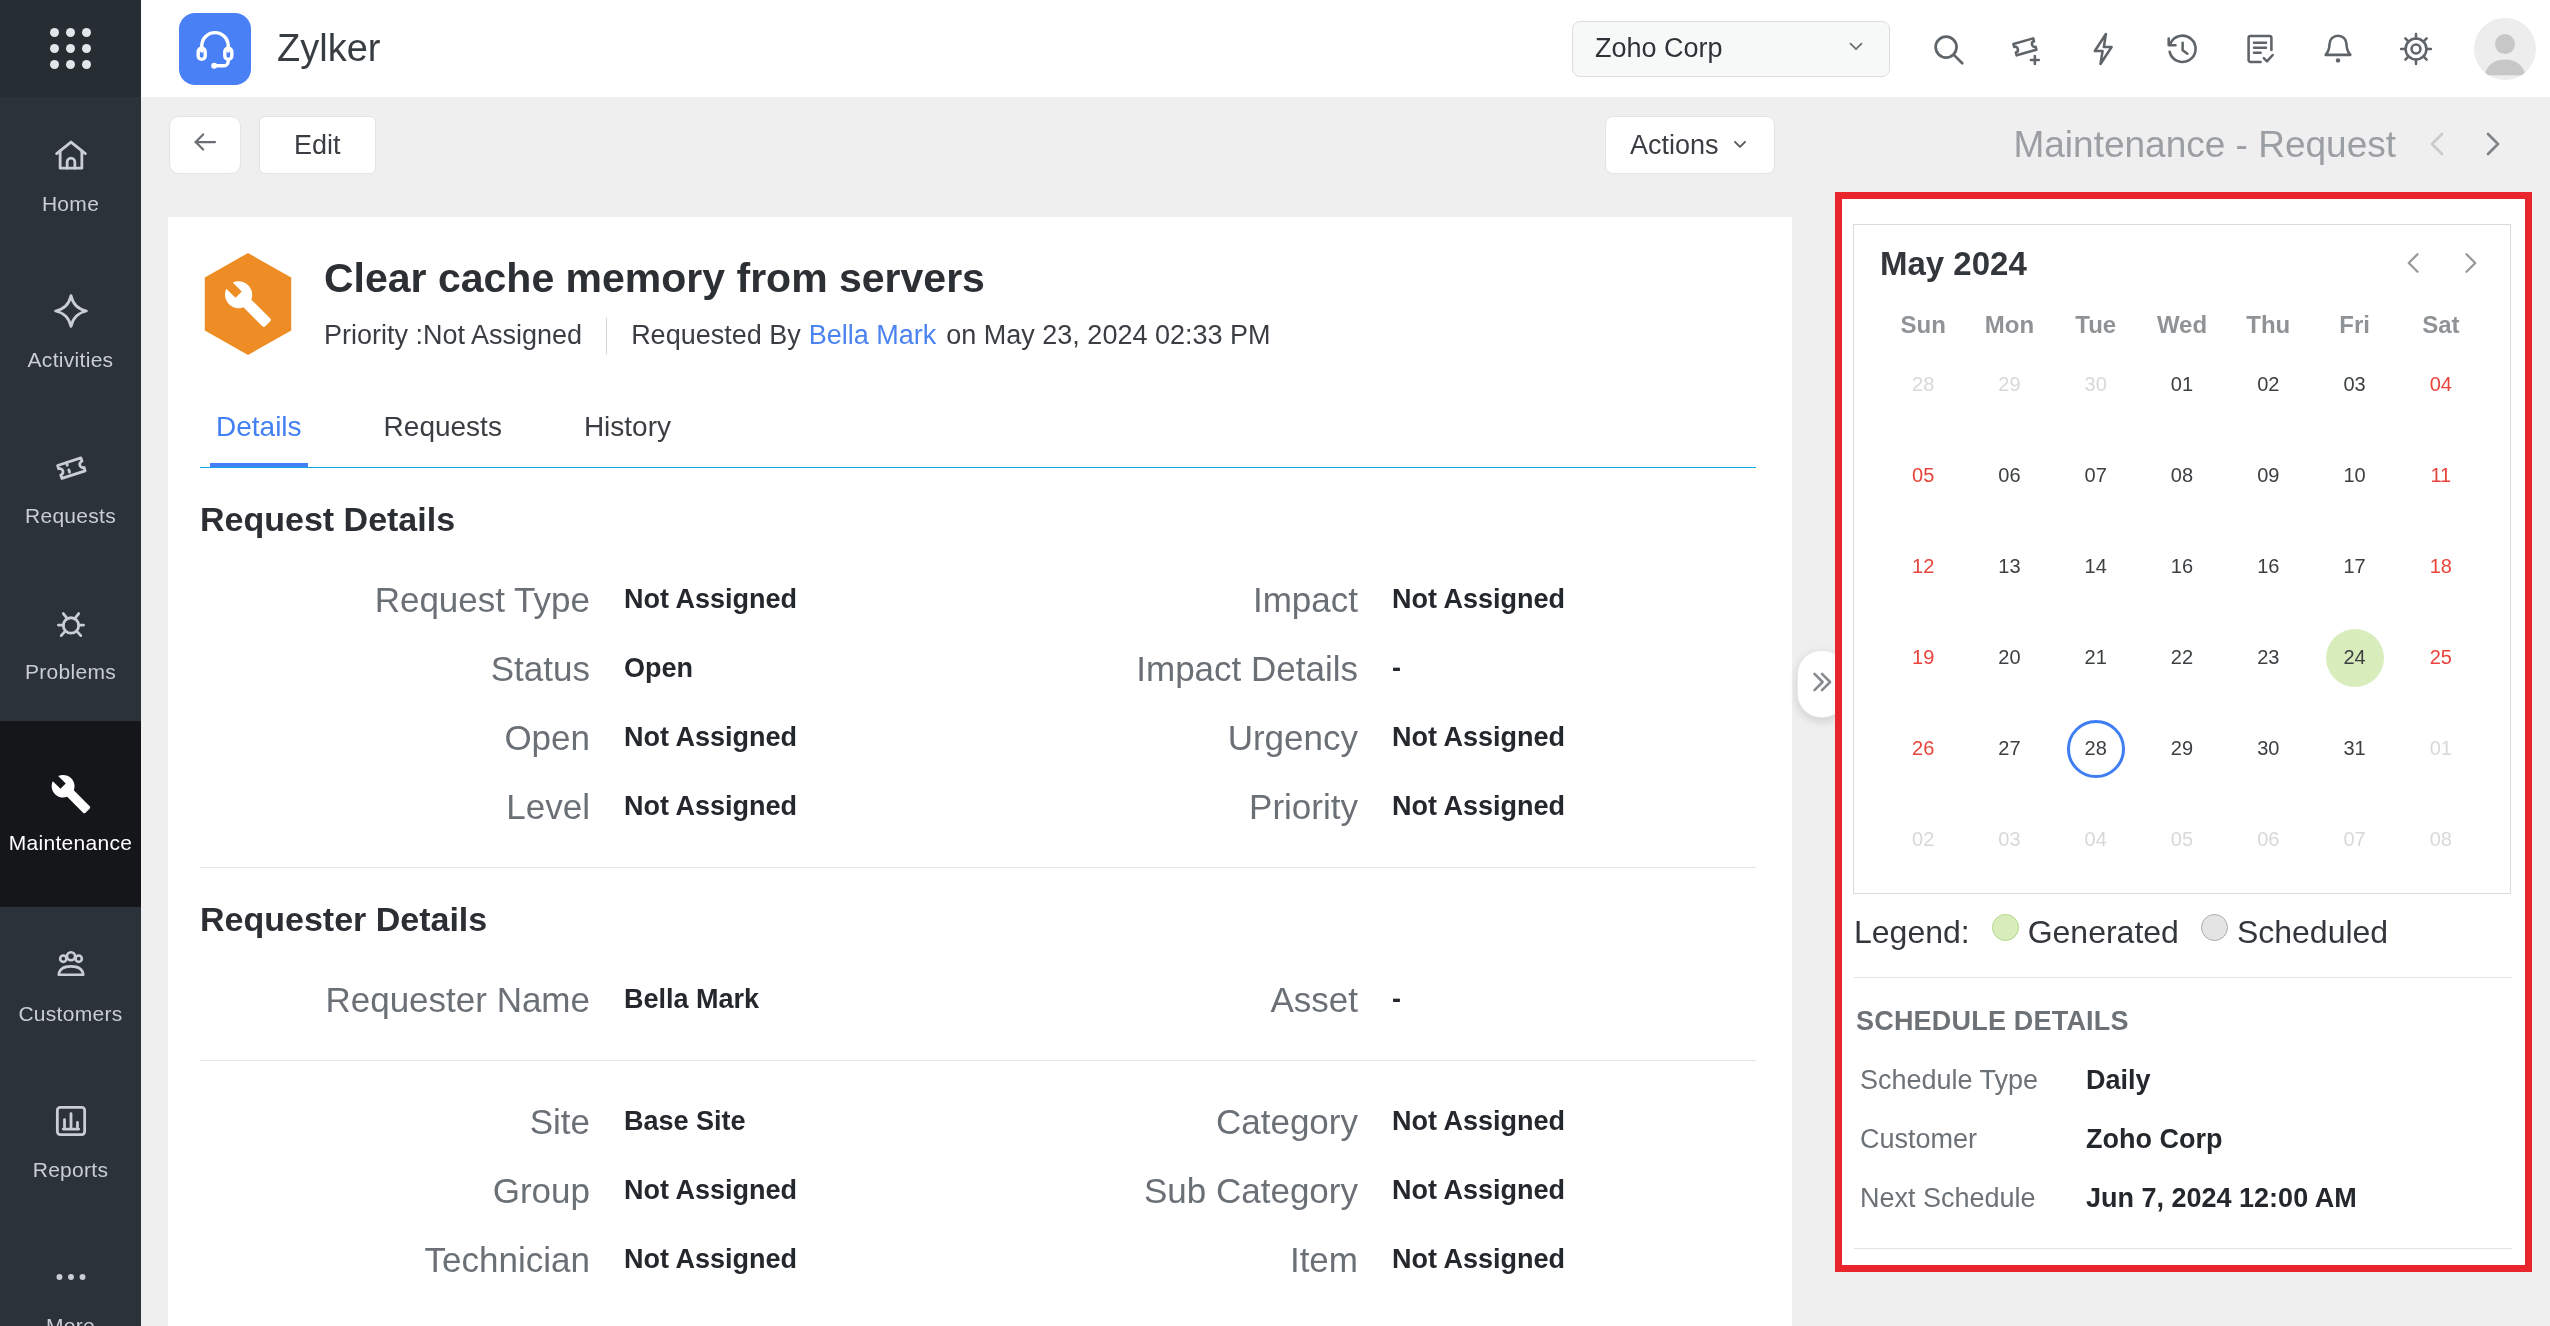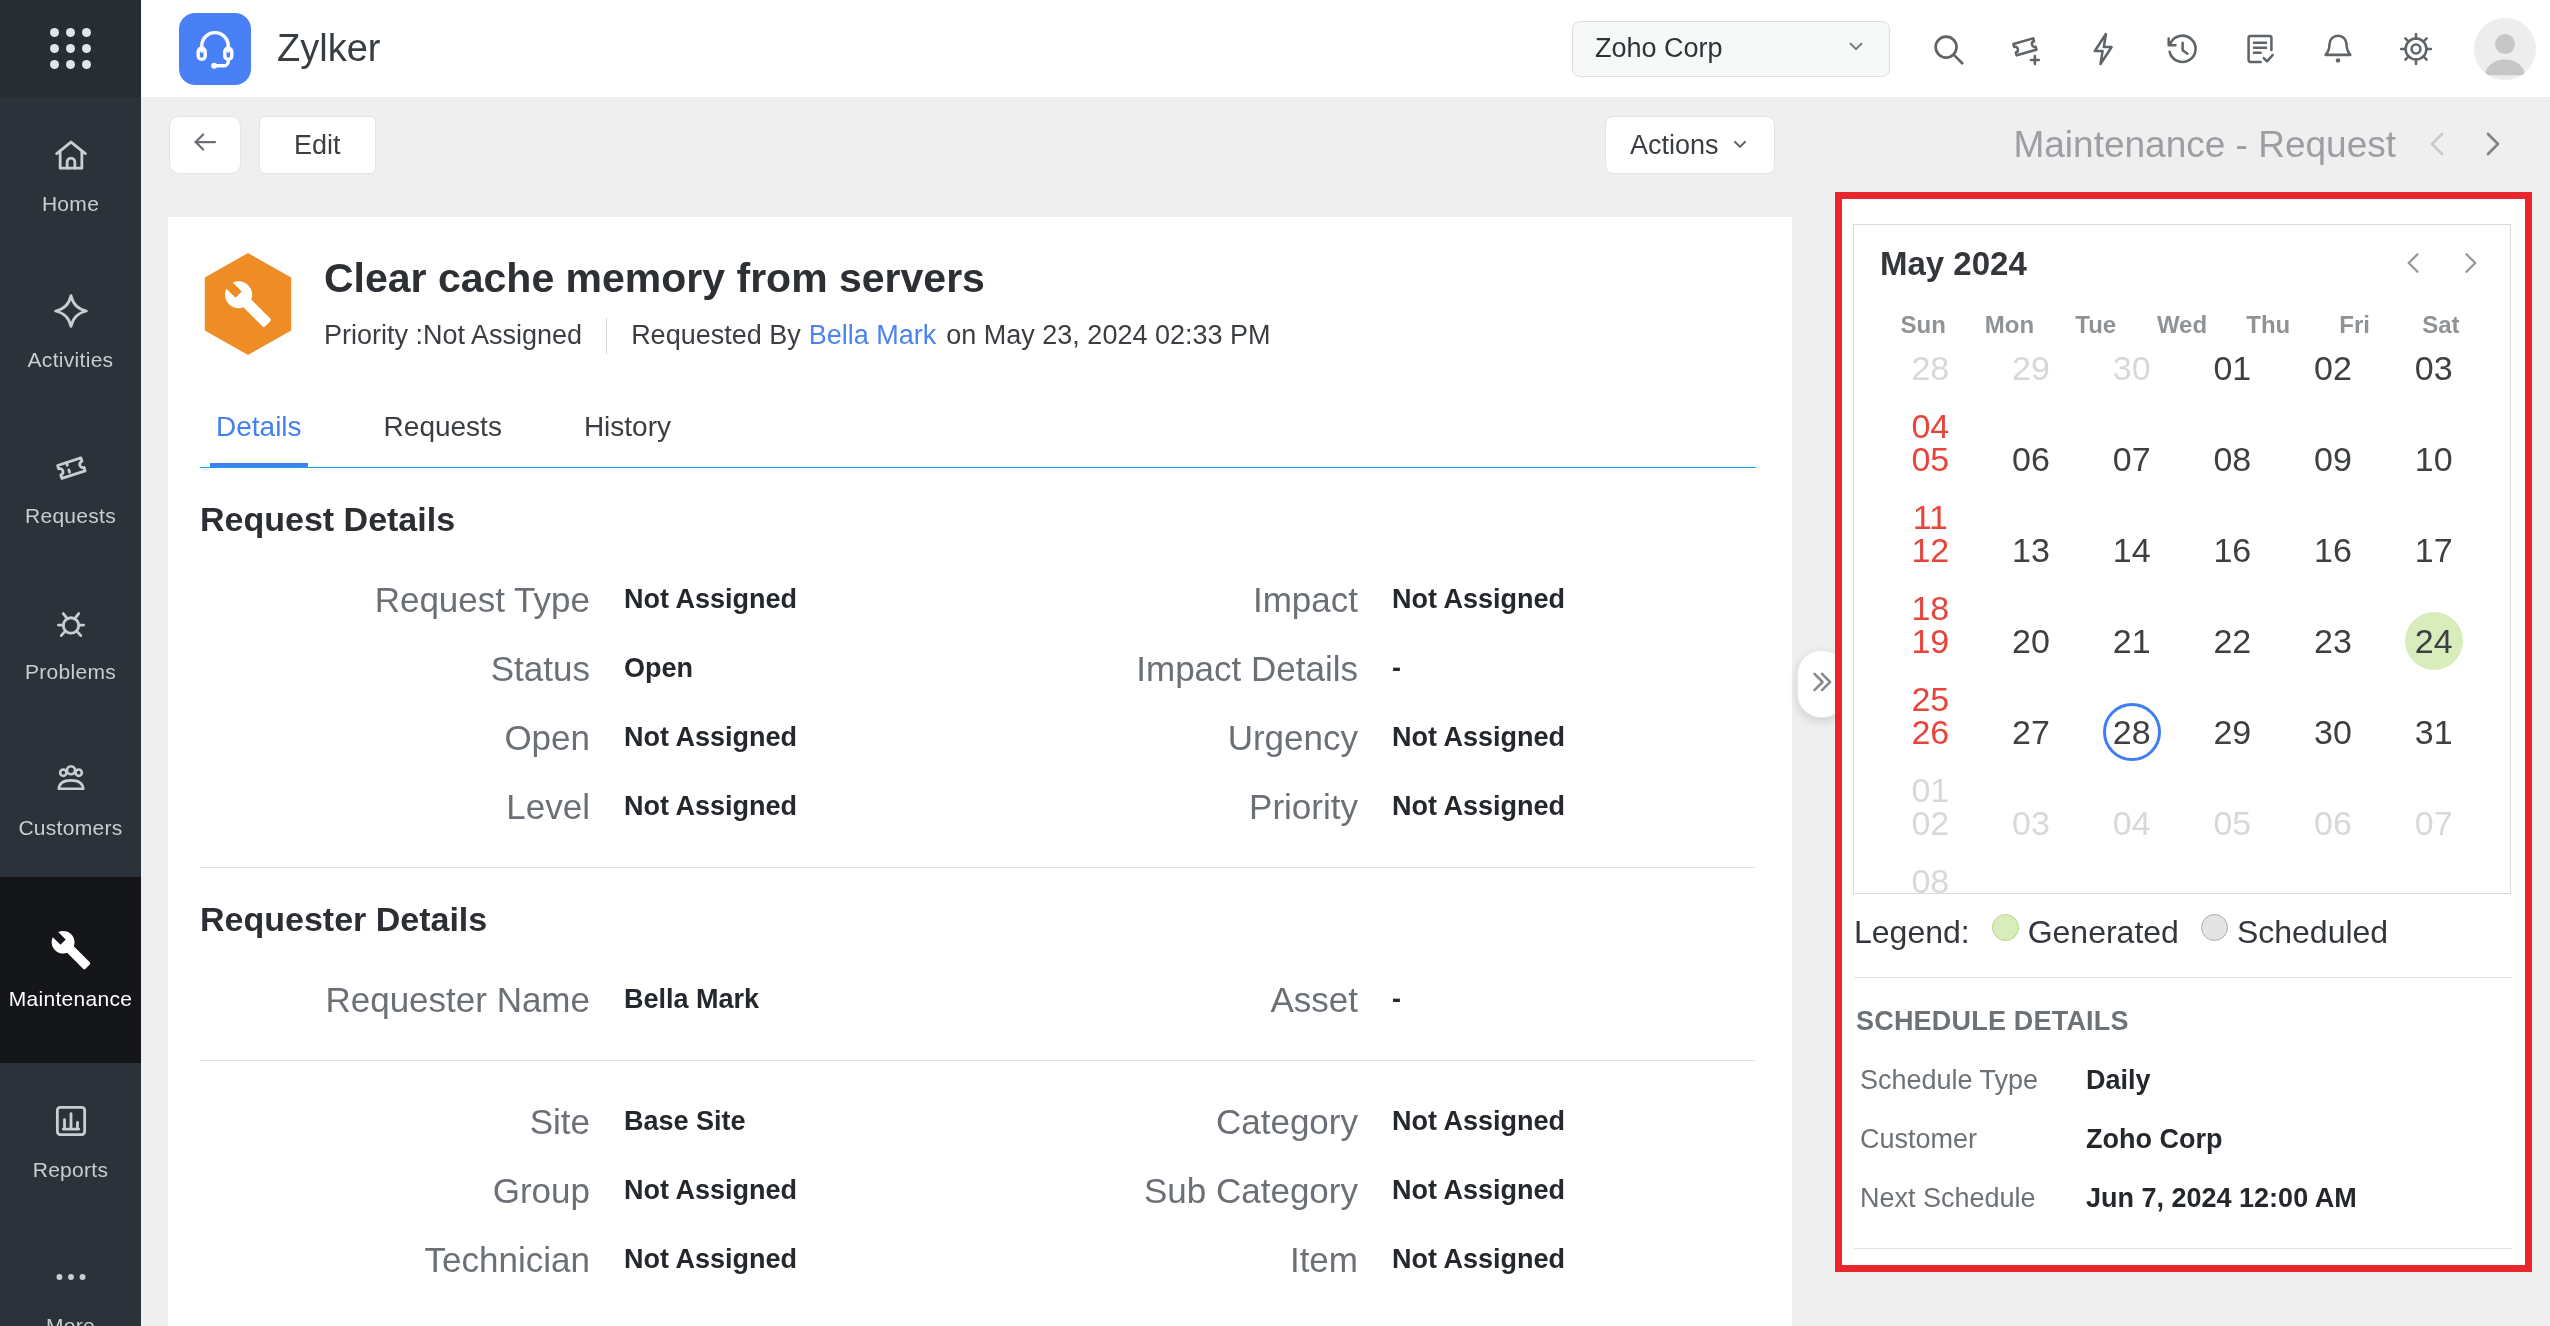--- a/index.html
+++ b/index.html
@@ -76,21 +76,21 @@
   
   .red-box { position:absolute; left:1835px; top:192px; width:697px; height:1080px; border:7px solid #e8252a; background:#fff; z-index:2; }
   .cal-card { border:1px solid #dadada; background:#fff; width:658px; margin:25px 0 0 11px; padding:20px 26px 8px; }
   .cal-head { display:flex; align-items:center; }
   .cal-title { font-size:33px; font-weight:700; color:#33373b; }
   .cal-nav { margin-left:auto; display:flex; gap:28px; }
   .cal-nav button { background:none; border:none; color:#97999c; cursor:pointer; padding:0; }
   .cal-nav svg { width:28px; height:28px; }
   .cal-weekdays { display:grid; grid-template-columns:repeat(7,1fr); margin-top:28px; font-size:24px; font-weight:700; color:#8f9396; }
   .cal-weekdays span { text-align:center; }
-  .cal-row { display:grid; grid-template-columns:repeat(6,1fr); height:91px; align-items:center; justify-items:center; font-size:34px; }
+  .cal-row { display:grid; grid-template-columns:repeat(7,1fr); height:91px; align-items:center; justify-items:center; font-size:20px; }
   .day { width:58px; height:58px; display:flex; align-items:center; justify-content:center; border-radius:50%; cursor:pointer; }
   .st-normal { color:#3c4043; }
   .st-weekend { color:#e8443b; }
   .st-muted { color:#d8d8d8; }
   .day.gen { background:#d9edbc; color:#3c4043; }
   .day.today { border:3px solid #3f7ef2; color:#3c4043; }
 
   .legend { display:flex; align-items:center; gap:22px; margin:20px 0 0 12px; font-size:32px; color:#33373b; }
   .legend-item { display:flex; gap:9px; }
   .legend-dot { width:27px; height:27px; border-radius:50%; display:inline-block; }
@@ -145,34 +145,34 @@
             </svg></span>
           <div class="lbl">Requests</div>
         </div>
         <div class="side-item">
           <span><svg viewBox="0 0 24 24" fill="none" stroke="currentColor" stroke-width="1.6" stroke-linecap="round" stroke-linejoin="round">
               <circle cx="12" cy="13.4" r="4.4"></circle>
               <path d="M10 9.6 7.6 6.6M14 9.6l2.4-3M7.6 13.2H4.8M19.2 13.2h-2.8M8.6 16.8l-2.2 2.4M15.4 16.8l2.2 2.4"></path>
             </svg></span>
           <div class="lbl">Problems</div>
         </div>
+        <div class="side-item active">
+          <span><svg viewBox="0 0 24 24">
+              <path fill="currentColor" d="M22.7 19l-9.1-9.1c.9-2.3.4-5-1.5-6.9-2-2-5-2.4-7.4-1.3L9 6 6 9 1.6 4.7C.4 7.1.9 10.1 2.9 12.1c1.9 1.9 4.6 2.4 6.9 1.5l9.1 9.1c.4.4 1 .4 1.4 0l2.3-2.3c.5-.4.5-1.1.1-1.4z"></path>
+            </svg></span>
+          <div class="lbl">Maintenance</div>
+        </div>
         <div class="side-item">
           <span><svg viewBox="0 0 24 24" fill="none" stroke="currentColor" stroke-width="1.5" stroke-linecap="round" stroke-linejoin="round">
               <circle cx="7.6" cy="8.4" r="1.8"></circle>
               <circle cx="16.4" cy="8.4" r="1.8"></circle>
               <circle cx="12" cy="7" r="2.3"></circle>
               <path d="M5 17.6c.3-3 2.9-4.8 7-4.8s6.7 1.8 7 4.8z"></path>
             </svg></span>
           <div class="lbl">Customers</div>
-        </div>
-        <div class="side-item active">
-          <span><svg viewBox="0 0 24 24">
-              <path fill="currentColor" d="M22.7 19l-9.1-9.1c.9-2.3.4-5-1.5-6.9-2-2-5-2.4-7.4-1.3L9 6 6 9 1.6 4.7C.4 7.1.9 10.1 2.9 12.1c1.9 1.9 4.6 2.4 6.9 1.5l9.1 9.1c.4.4 1 .4 1.4 0l2.3-2.3c.5-.4.5-1.1.1-1.4z"></path>
-            </svg></span>
-          <div class="lbl">Maintenance</div>
         </div>
         <div class="side-item">
           <span><svg viewBox="0 0 24 24" fill="none" stroke="currentColor" stroke-width="1.6" stroke-linecap="round" stroke-linejoin="round">
               <rect x="4.2" y="4.2" width="15.6" height="15.6" rx="1.6"></rect>
               <path d="M8.3 15.4v-4.2M12 15.4V7.8M15.7 15.4v-2.6M7.6 16.6h8.8"></path>
             </svg></span>
           <div class="lbl">Reports</div>
         </div>
         <div class="side-item">
           <span><svg viewBox="0 0 24 24">

